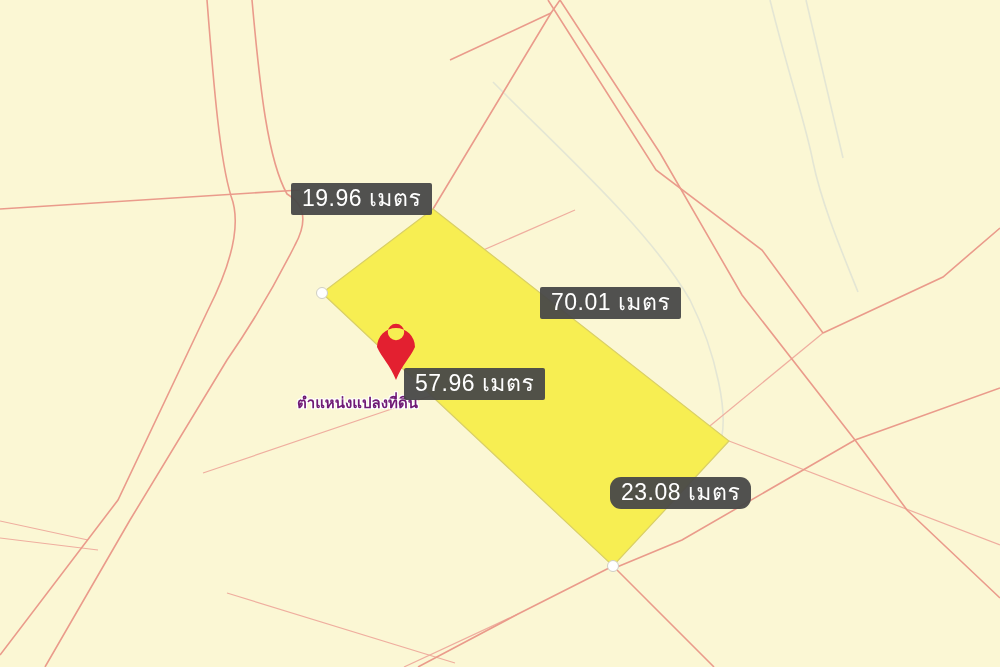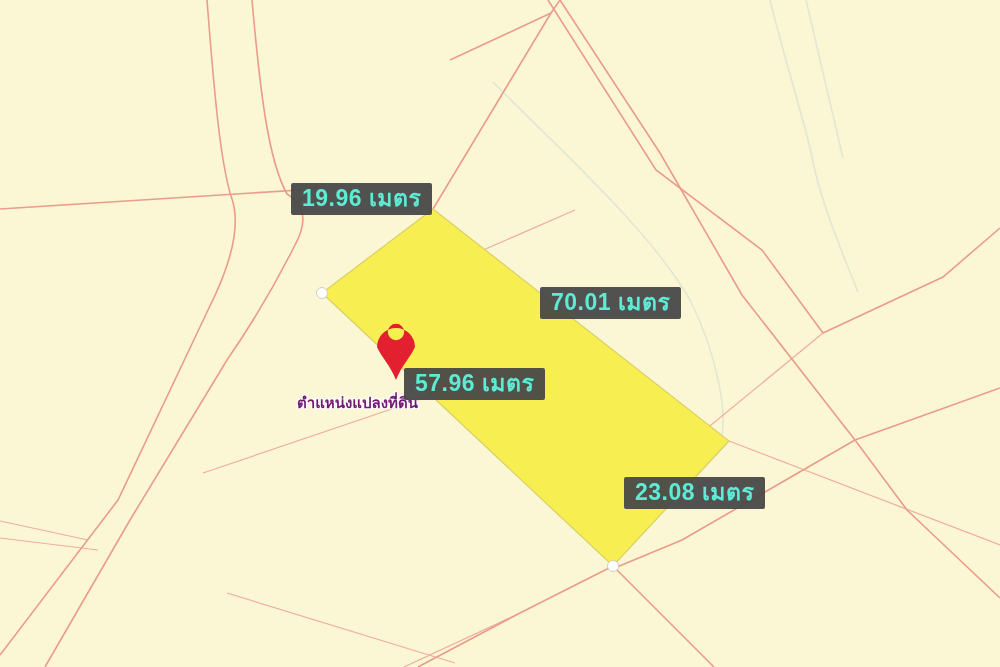--- a/index.html
+++ b/index.html
@@ -3,23 +3,23 @@
 <meta charset="utf-8">
 <style>
   html,body { margin:0; padding:0; }
   body { font-family:"Liberation Sans", sans-serif; }
   .stage {
     position:relative; width:1000px; height:667px;
     background:#fbf7d4; overflow:hidden;
   }
   .stage svg { position:absolute; left:0; top:0; }
   .mlabel {
-    position:absolute; background:rgba(72,72,72,0.95); color:#5eead4;
+    position:absolute; background:rgba(72,72,72,0.95); color:#ffffff;
     font-size:23px; line-height:1.15; padding:2px 11px 4px 11px;
-    white-space:nowrap; border-radius:2px; letter-spacing:0.5px;font-weight:bold;
+    white-space:nowrap; border-radius:2px; letter-spacing:0.5px;
   }
   .caption {
     position:absolute; left:297px; top:391px;
     font-size:15px; font-weight:600; color:#701a75; white-space:nowrap;
     text-shadow:-1px -1px 0 #fff, 1px -1px 0 #fff, -1px 1px 0 #fff,
                  1px 1px 0 #fff, 0 0 2px #fff;
   }
 </style>
 </head>
 <body>
@@ -71,15 +71,15 @@
   </svg>
 
   <div class="caption">ตำแหน่งแปลงที่ดิน</div>
 
   <div class="mlabel" style="left:291px; top:183px;">19.96 เมตร</div>
 
   <div class="mlabel" style="left:540px; top:287px;">70.01 เมตร</div>
 
   <div class="mlabel" style="left:404px; top:368px;">57.96 เมตร</div>
 
-  <div class="mlabel" style="left:624px; top:477px;">23.08 เมตร</div>
+  <div class="mlabel" style="left:610px; top:477px;border-radius:11px;">23.08 เมตร</div>
 
 </div>
 
 </body></html>

